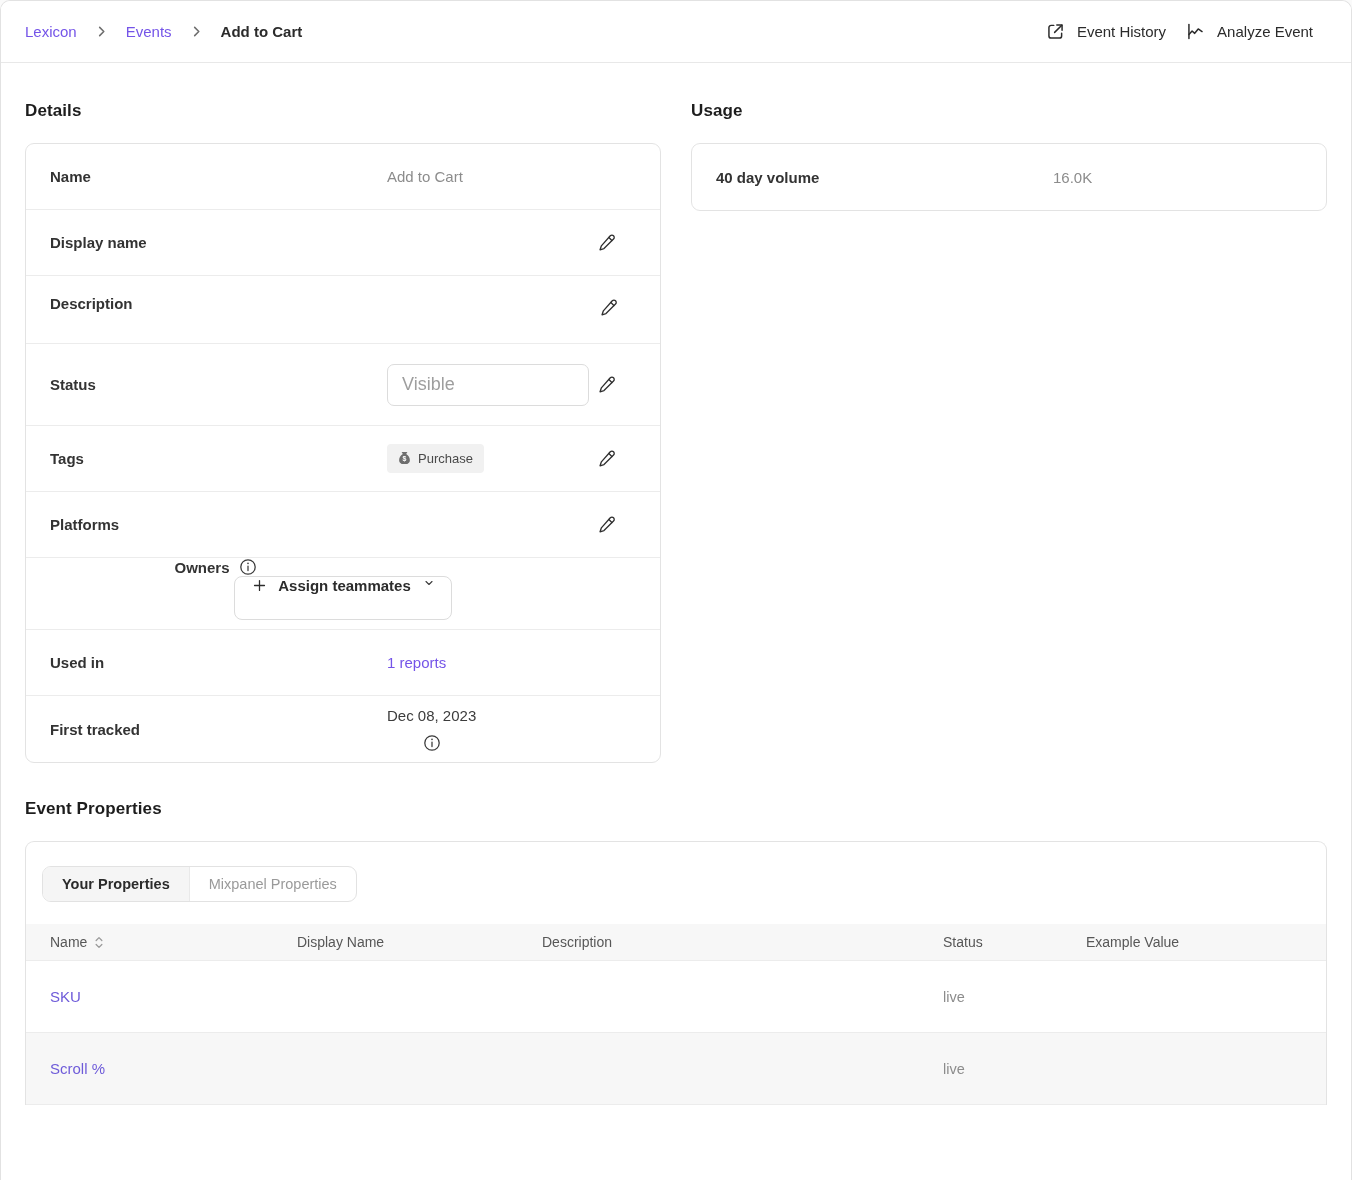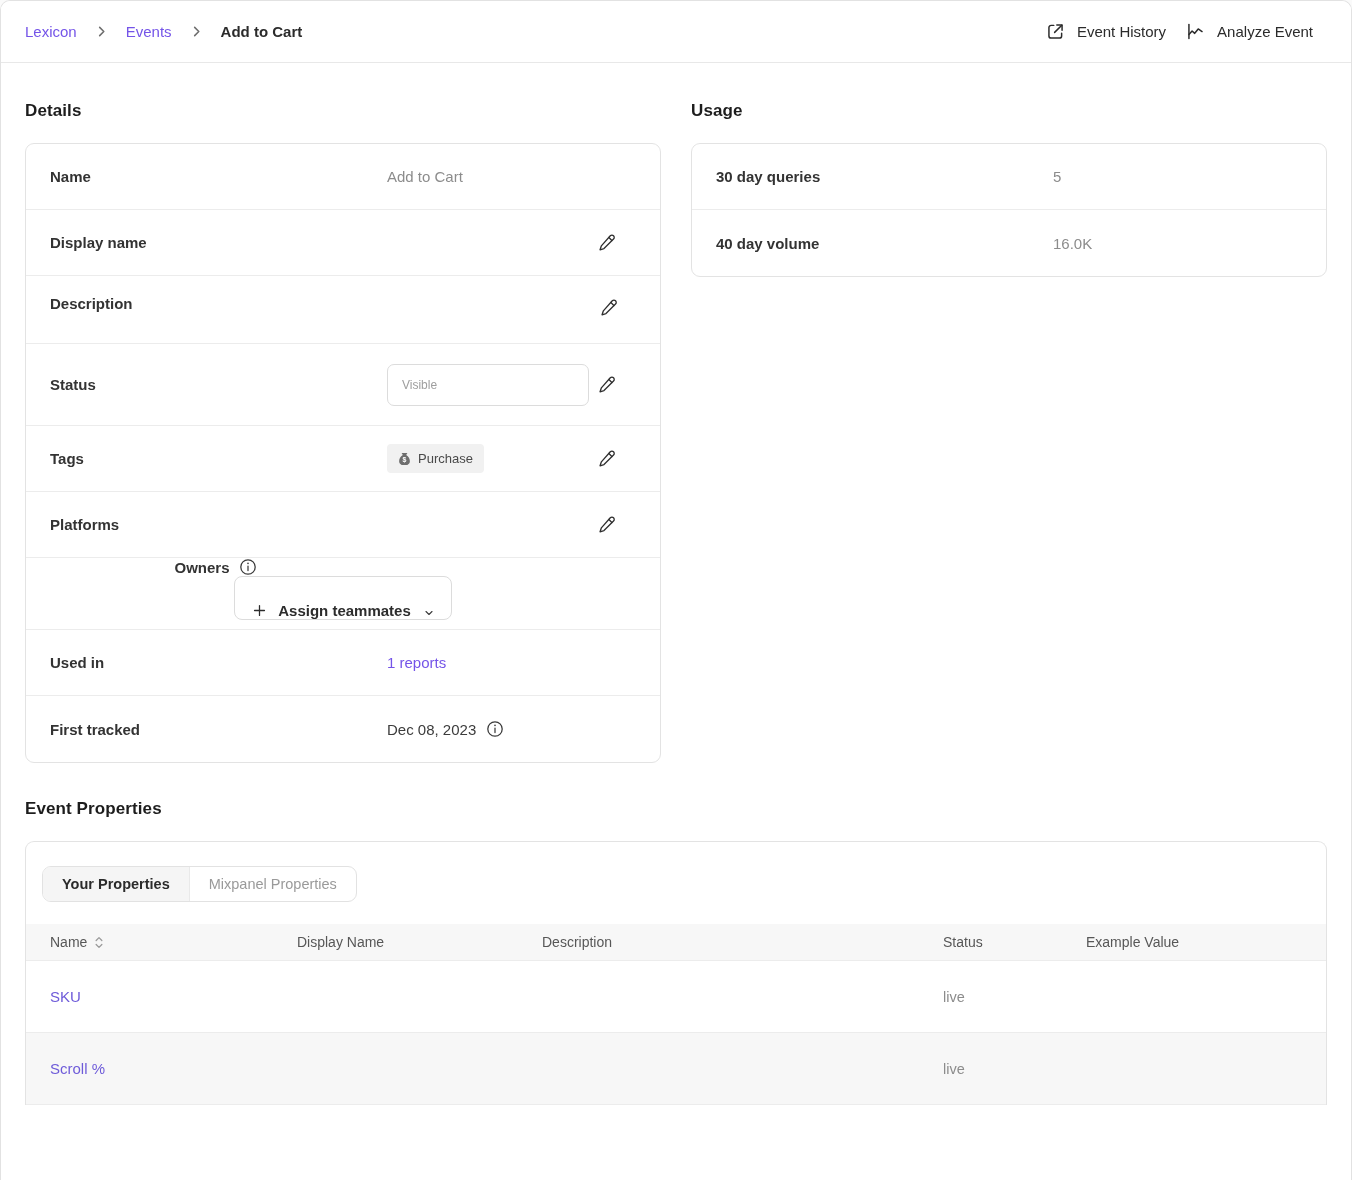--- a/index.html
+++ b/index.html
@@ -39,48 +39,48 @@
   .drow {
     display: flex; align-items: center; min-height: 66px;
     padding: 0 24px; border-bottom: 1px solid #ececec;
   }
   .drow:last-child { border-bottom: none; }
   .dlabel {
     width: 337px; flex: none; display: flex; align-items: center; gap: 9px;
     font-size: 15px; font-weight: 600; color: #333;
   }
   .dvalue { font-size: 15px; color: #8c8c8c; }
-  .dvalue-dark { font-size: 15px; color: #3c3c3c; display: flex; align-items: center; gap: 10px; }
+  .dvalue-dark { font-size: 15px; color: #3c3c3c; display: flex; align-items: center; gap: 10px; flex-direction: column; }
   .pencil-btn {
     margin-left: auto; margin-right: 16px; background: none; border: none; cursor: pointer;
     color: #2f2f2f; display: flex; align-items: center; padding: 2px;
   }
   .row-status { min-height: 82px; }
   .row-owners { min-height: 72px; flex-direction: column; }
   .row-image { min-height: 72px; }
 
   .row-description { display: block; padding: 19px 24px 23px; }
   .desc-head { display: flex; align-items: flex-start; }
   .desc-head .pencil-btn { margin-right: 14px; }
   .desc-text { margin-top: 9px; font-size: 15px; color: #7d7d7d; }
 
   .status-input {
     width: 202px; height: 42px; border: 1px solid #dcdcdc; border-radius: 7px;
-    padding: 16px 14px; font-family: inherit; font-size: 12px; color: #333; outline: none; background: #fff;
+    padding: 16px 14px; font-family: inherit; font-size: 18px; color: #333; outline: none; background: #fff;
   }
   .status-input::placeholder { color: #9e9e9e; }
 
   .tag-chip {
-    display: inline-flex; align-items: center; gap: 7px;
+    display: inline-flex; gap: 7px;
     background: var(--tag-bg); border-radius: 4px; padding: 7px 11px;
     font-size: 13px; color: #4a4a4a; cursor: pointer;
   }
 
   .btn-outline {
-    display: inline-flex; align-items: flex-end; gap: 10px; height: 44px; padding: 0 16px;
+    display: inline-flex; align-items: flex-start; gap: 10px; height: 44px; padding: 0 16px;
     border: 1px solid #dcdcdc; border-radius: 8px; background: #fff; cursor: pointer;
     font-family: inherit; font-size: 15px; font-weight: 600; color: #2c2c2c;
   }
   .btn-outline .chev { color: #3a3a3a; margin-left: 2px; }
 
   .link { color: var(--accent); font-size: 15px; text-decoration: none; cursor: pointer; }
 
   .info-icon { color: #3a3a3a; display: inline-flex; cursor: pointer; }
 
   
@@ -289,24 +289,20 @@
           </div>
 
 
         </div>
       </section>
 
       <section>
         <h2 class="section-title">Usage</h2>
         <div class="card">
           <div class="drow">
-            <div class="dlabel">30 day queries</div>
-            <div class="usage-value">5</div>
-          </div>
-          <div class="drow">
             <div class="dlabel">40 day volume</div>
             <div class="usage-value">16.0K</div>
           </div>
         </div>
       </section>
     </div>
 
     <section class="props-section">
       <h2 class="section-title">Event Properties</h2>
       <div class="props-card">

